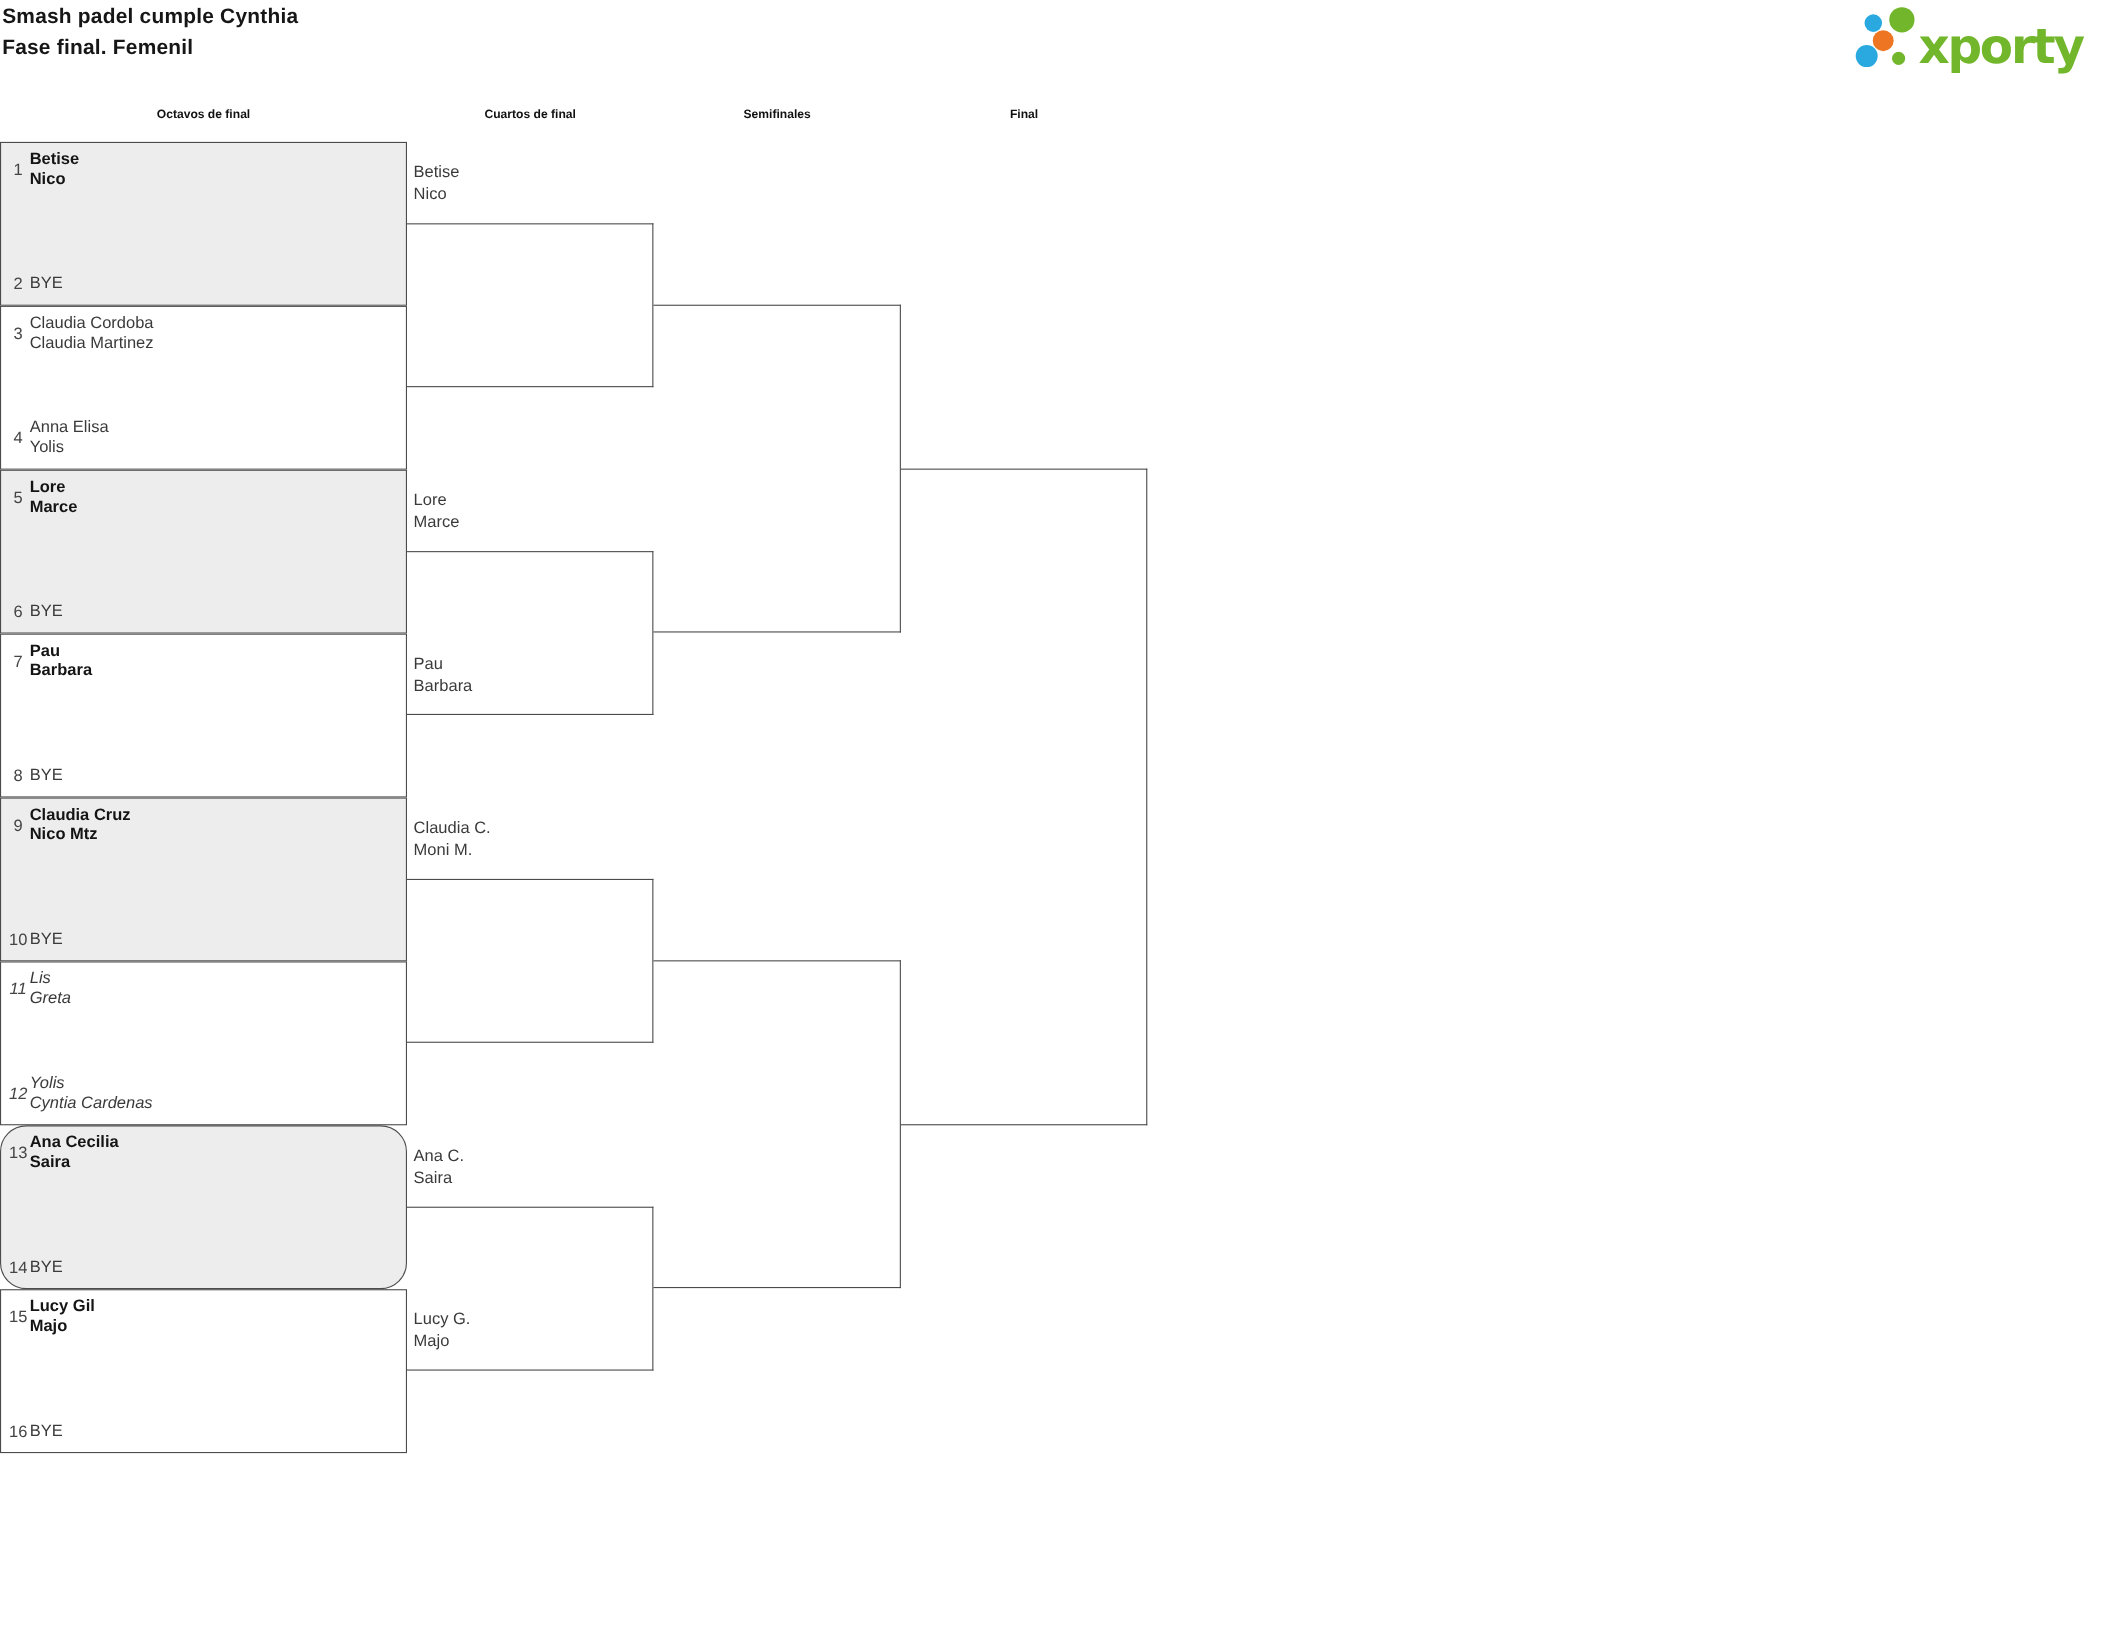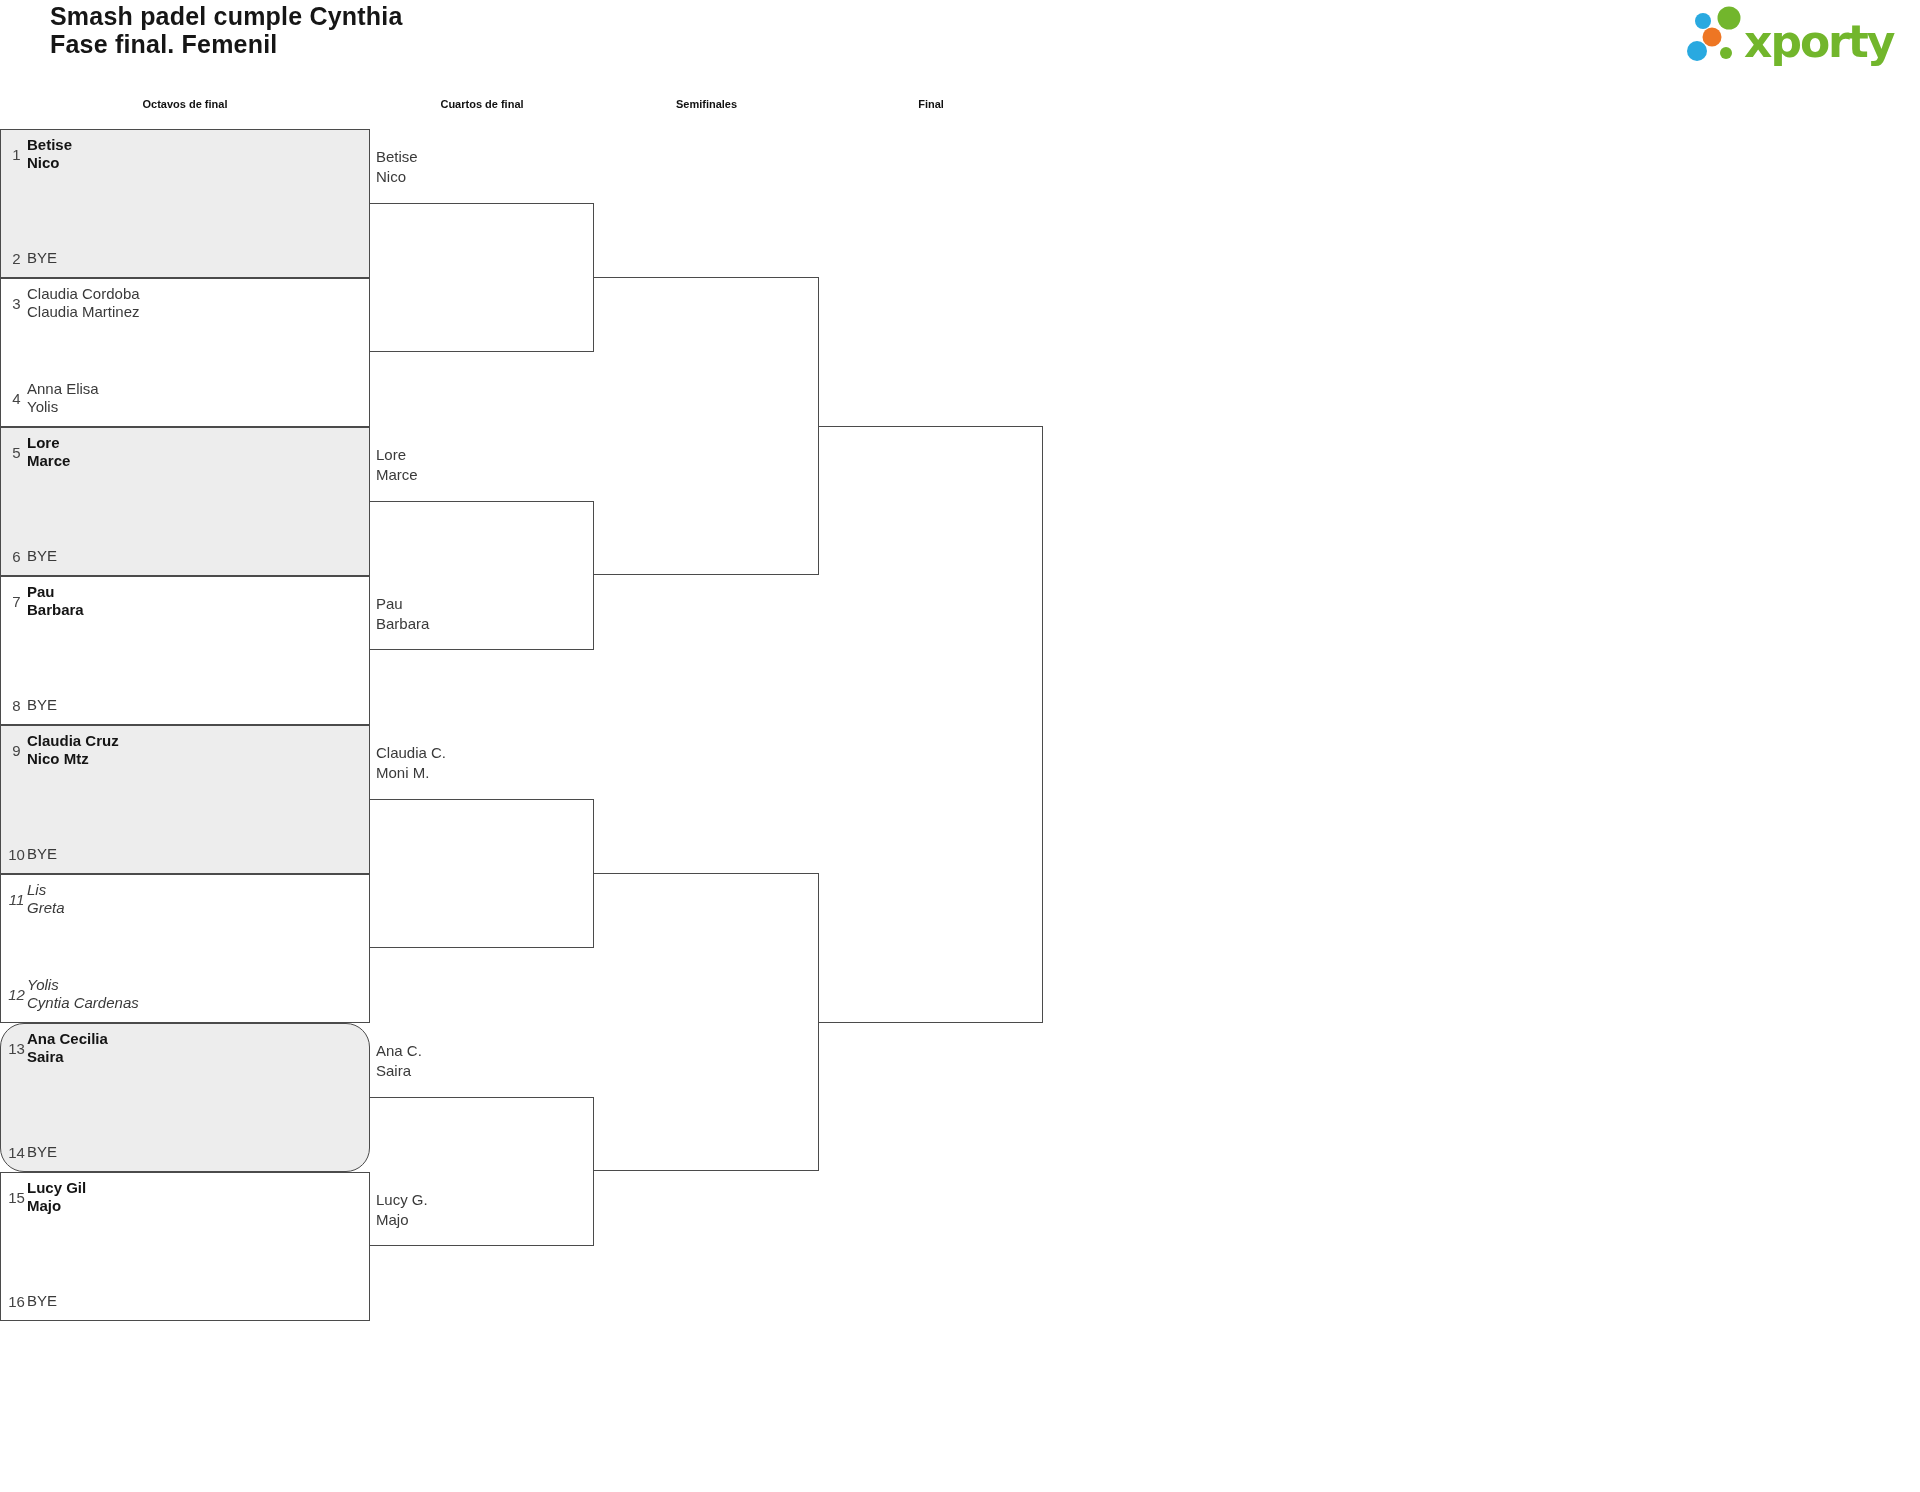--- a/index.html
+++ b/index.html
@@ -14,26 +14,25 @@
     height: 1492px;
     background: #ffffff;
     overflow: hidden;
   }
 
   
   .title {
     position: absolute;
     left: 2px;
     top: 2px;
-    font-size: 25px;
+    font-size: 19px;
     line-height: 28px;
     font-weight: 700;
     color: #161616;
     letter-spacing: 0.2px;
-    margin-left: 48px;
   }
 
   
   .logo {
     position: absolute;
     left: 1678px;
     top: 0px;
     width: 232px;
     height: 72px;
   }

